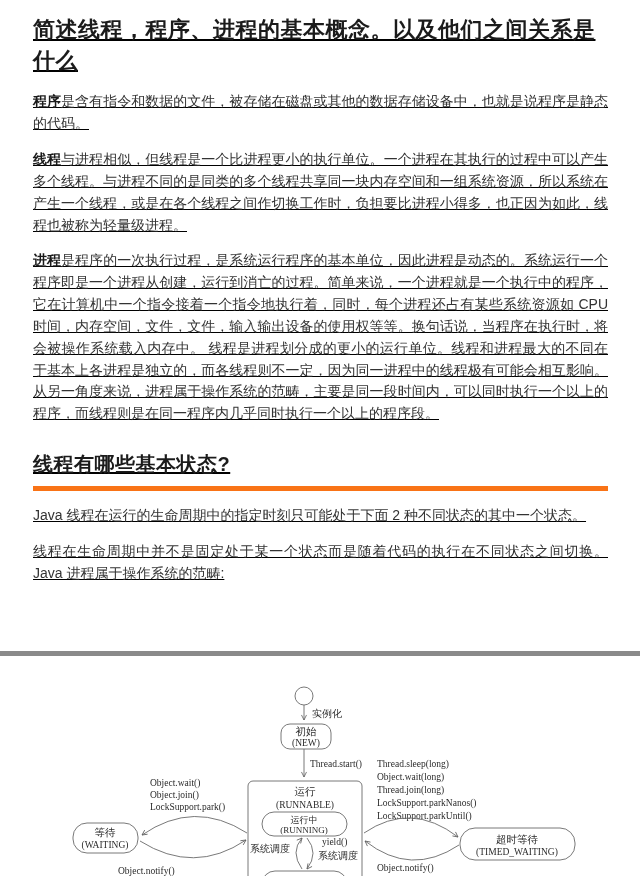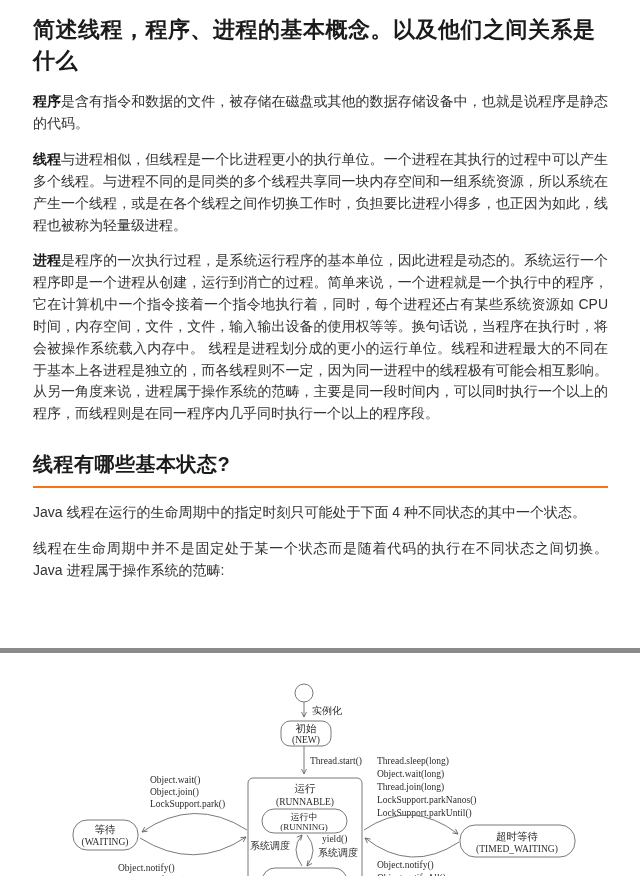--- a/index.html
+++ b/index.html
@@ -1,20 +1,20 @@
 <!DOCTYPE html>
 <html><head>
 <meta charset="utf-8">
 <style>
   html,body{margin:0;padding:0;}
   body{background:#fff;font-family:"Liberation Sans","DejaVu Sans",sans-serif;}
-  .page{position:relative;width:640px;height:876px;background:#fff;overflow:hidden;}
+  .page{position:relative;width:640px;height:876px;background:#fff;overflow:hidden;text-decoration:underline;}
   .doc{padding:14px 32px 0 33px;color:#333;}
   h1.title{font-size:22px;line-height:1.42;font-weight:700;color:#1b1b1b;margin:0 0 15px 0;letter-spacing:.5px;}
-  h2.subtitle{font-size:20px;line-height:1.3;font-weight:700;color:#1b1b1b;margin:26px 0 14px 0;padding-bottom:9px;border-bottom:2px solid #f97316;letter-spacing:.5px;}
+  h2.subtitle{font-size:20px;line-height:1.3;font-weight:700;color:#1b1b1b;margin:26px 0 14px 0;padding-bottom:9px;border-bottom:5px solid #f97316;letter-spacing:.5px;}
   p.body-par{font-size:14px;line-height:1.56;margin:0 0 14px 0;color:#333;text-align:justify;}
   p.body-par strong{color:#1b1b1b;}
   .divider{width:640px;height:5px;background:#8a8a8a;margin-top:66px;}
   .diagram-wrap{position:relative;width:640px;height:400px;}
   svg{display:block;}
   svg text{fill:#2b2b2b;font-family:"Liberation Serif","DejaVu Serif",serif;}
   .m{font-size:9.5px;}
   .cn{font-size:10px;}
   .st{font-size:10.5px;}
   .sm{font-size:9px;}
@@ -30,21 +30,21 @@
     <h1 class="title">简述线程，程序、进程的基本概念。以及他们之间关系是什么</h1>
 
     <p class="body-par"><strong>程序</strong><span>是含有指令和数据的文件，被存储在磁盘或其他的数据存储设备中，也就是说程序是静态的代码。</span></p>
 
     <p class="body-par"><strong>线程</strong><span>与进程相似，但线程是一个比进程更小的执行单位。一个进程在其执行的过程中可以产生多个线程。与进程不同的是同类的多个线程共享同一块内存空间和一组系统资源，所以系统在产生一个线程，或是在各个线程之间作切换工作时，负担要比进程小得多，也正因为如此，线程也被称为轻量级进程。</span></p>
 
     <p class="body-par"><strong>进程</strong><span>是程序的一次执行过程，是系统运行程序的基本单位，因此进程是动态的。系统运行一个程序即是一个进程从创建，运行到消亡的过程。简单来说，一个进程就是一个执行中的程序，它在计算机中一个指令接着一个指令地执行着，同时，每个进程还占有某些系统资源如 CPU 时间，内存空间，文件，文件，输入输出设备的使用权等等。换句话说，当程序在执行时，将会被操作系统载入内存中。 线程是进程划分成的更小的运行单位。线程和进程最大的不同在于基本上各进程是独立的，而各线程则不一定，因为同一进程中的线程极有可能会相互影响。从另一角度来说，进程属于操作系统的范畴，主要是同一段时间内，可以同时执行一个以上的程序，而线程则是在同一程序内几乎同时执行一个以上的程序段。</span></p>
 
     <h2 class="subtitle">线程有哪些基本状态?</h2>
 
-    <p class="body-par">Java 线程在运行的生命周期中的指定时刻只可能处于下面 4 种不同状态的其中一个状态。</p>
+    <p class="body-par">Java 线程在运行的生命周期中的指定时刻只可能处于下面 2 种不同状态的其中一个状态。</p>
     <p class="body-par">线程在生命周期中并不是固定处于某一个状态而是随着代码的执行在不同状态之间切换。Java 进程属于操作系统的范畴:</p>
   </div>
 
   <div class="divider"></div>
 
   <div class="diagram-wrap">
     <svg width="640" height="400" viewBox="0 0 640 400">
       <defs>
         <marker id="arr" viewBox="0 0 10 10" refX="8.5" refY="5" markerWidth="8" markerHeight="8" orient="auto-start-reverse">
           <path d="M1.5,1.5 L8.5,5 L1.5,8.5" fill="none" stroke="#5d5d5d" stroke-width="1.1"></path>

